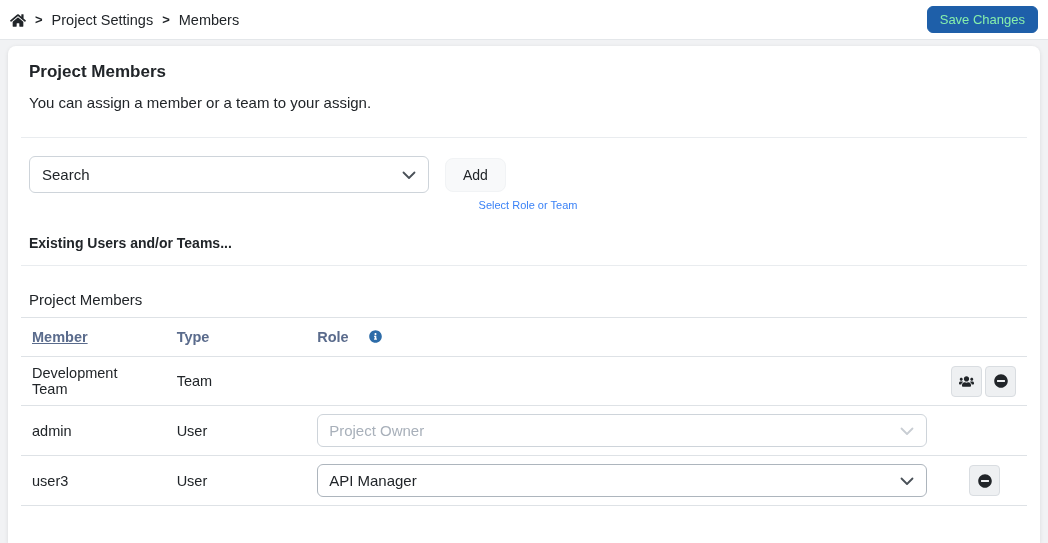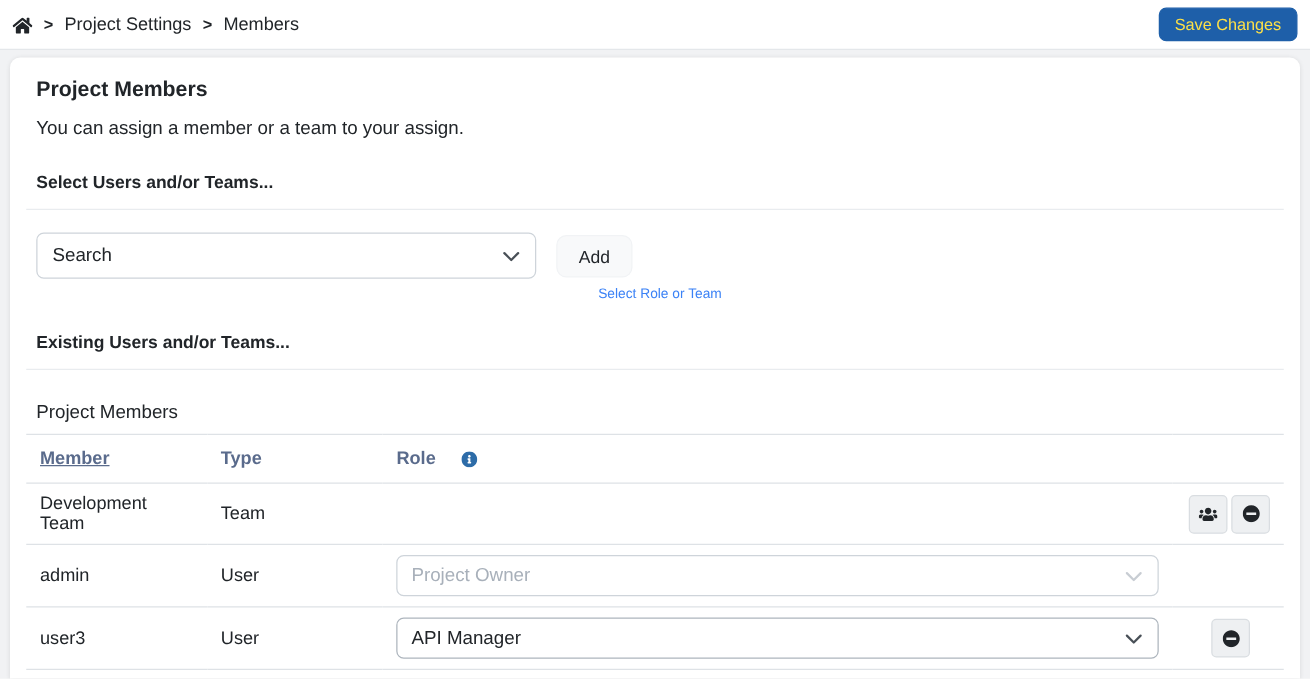--- a/index.html
+++ b/index.html
@@ -15,21 +15,21 @@
     height:40px; background:#ffffff; border-bottom:1px solid #e4e7ea;
     display:flex; align-items:center; justify-content:space-between;
     padding:0 10px;
   }
   .breadcrumb { display:flex; align-items:center; font-size:14.5px; color:#212529; }
   .breadcrumb .crumb { cursor:pointer; }
   .breadcrumb .sep { font-weight:700; margin:0 9px; font-size:13px; }
   .home-icon { display:inline-flex; align-items:center; margin-top:1px; cursor:pointer; }
 
   .save-btn {
-    background:#1e5fa9; color:#fde047; border:1px solid #1e5fa9;
+    background:#1e5fa9; color:#86efac; border:1px solid #1e5fa9;
     font-family:"Liberation Sans", sans-serif;
     font-size:13px; padding:5px 12px; border-radius:6px; cursor:pointer;
   }
 
   
   .card {
     margin:6px 8px 0 8px;
     background:#ffffff;
     border-radius:8px 8px 0 0;
     box-shadow:0 1px 4px rgba(0,0,0,.10);
@@ -66,21 +66,21 @@
     text-align:left; font-size:14.5px; font-weight:700; color:#5a6b8c;
     padding:11px; border-bottom:1px solid #dee2e6; white-space:nowrap;
   }
   table.members td {
     font-size:14.5px; padding:8px 11px; border-bottom:1px solid #dee2e6;
     vertical-align:middle; height:48px;
   }
   .col-member { width:148px;text-decoration:underline; }
   .col-type { width:148px; }
   .col-actions { width:89px; }
-  .th-role { display:flex; align-items:center; gap:20px; }
+  .th-role { display:flex; align-items:flex-start; gap:20px; }
   .info-icon { display:inline-flex; cursor:pointer; margin-top:1px; }
 
   .role-select { width:610px; height:33px; padding:0 34px 0 11px; font-size:15px; border-color:#adb5bd;text-align:center; }
   .role-select.disabled { border-color:#ced4da; color:#a8b0ba; cursor:default; }
   .role-select.disabled .chev { color:#c8cdd3; }
 
   .actions { display:flex; justify-content:flex-end; align-items:center; gap:3px; padding-right:0; }
   .actions.single { padding-right:16px; }
   .icon-btn {
     width:31px; height:31px; display:flex; align-items:center; justify-content:center;
@@ -102,21 +102,20 @@
     <span class="sep">&gt;</span>
     <span class="crumb">Members</span>
   </nav>
   <button class="save-btn">Save Changes</button>
 </div>
 
 <div class="card">
   <h1 class="page-title">Project Members</h1>
   <p class="page-subtitle">You can assign a member or a team to your assign.</p>
 
-  <div class="section-label">Select Users and/or Teams...</div>
   <hr class="divider">
 
   <div class="search-row">
     <div class="fake-select search-select">
       <span>Search</span>
       <span class="chev">
         <svg width="16" height="16" viewBox="0 0 16 16">
             <path d="M2.5 5.5l5.5 5.5 5.5-5.5" fill="none" stroke="currentColor" stroke-width="1.8" stroke-linecap="round" stroke-linejoin="round"></path>
           </svg>
       </span>

